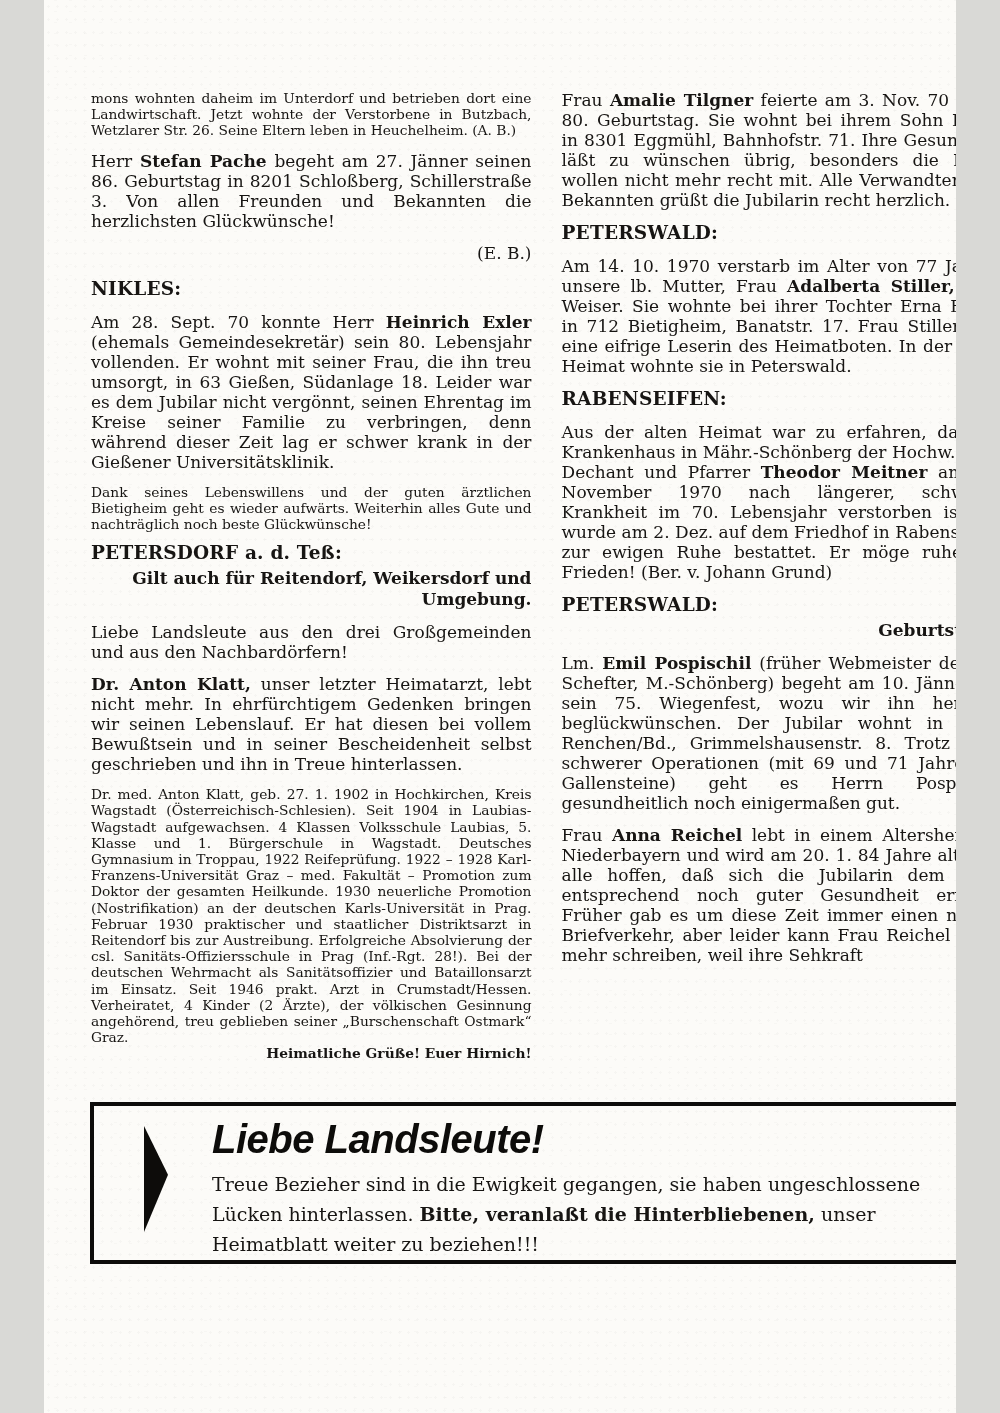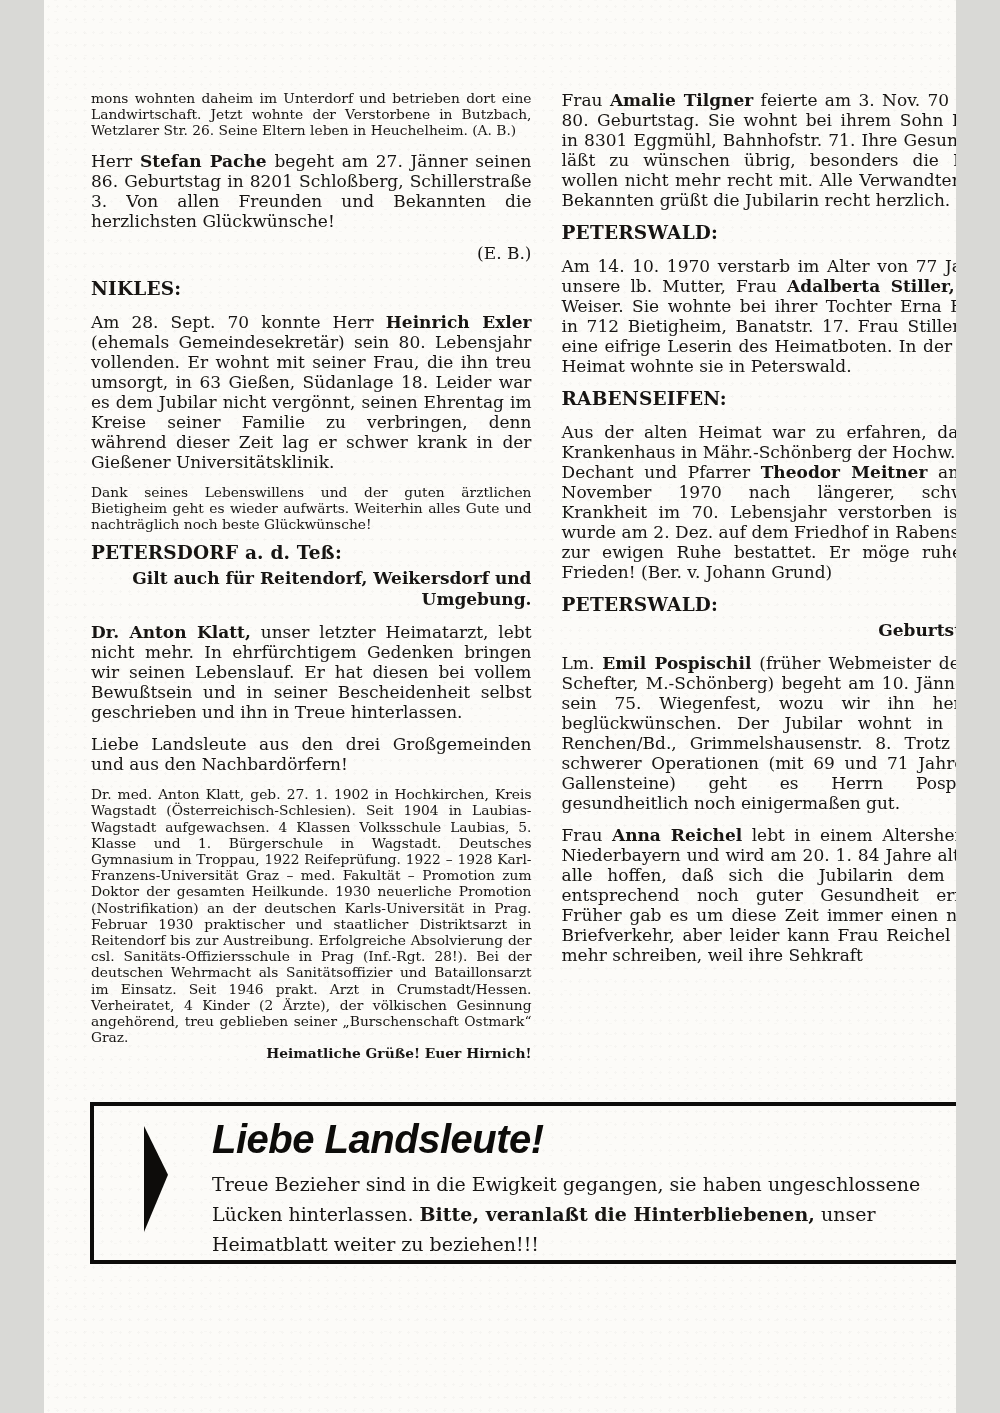--- a/index.html
+++ b/index.html
@@ -66,22 +66,22 @@
   <div class="columns">
     <div class="col" id="col-left">
         <p class="blk small"><span>mons wohnten daheim im Unterdorf und betrieben dort eine Landwirtschaft. Jetzt wohnte der Verstorbene in Butzbach, Wetzlarer Str. 26. Seine Eltern leben in Heuchelheim. (A. B.)</span></p>
         <p class="blk body"><span>Herr </span><span class="b">Stefan Pache</span><span> begeht am 27. Jänner seinen 86. Geburtstag in 8201 Schloßberg, Schillerstraße 3. Von allen Freunden und Bekannten die herzlichsten Glückwünsche!</span></p>
         <p class="blk sig"><span>(E. B.)</span></p>
         <h2 class="blk heading"><span class="b">NIKLES:</span></h2>
         <p class="blk body"><span>Am 28. Sept. 70 konnte Herr </span><span class="b">Heinrich Exler</span><span> (ehemals Gemeindesekretär) sein 80. Lebensjahr vollenden. Er wohnt mit seiner Frau, die ihn treu umsorgt, in 63 Gießen, Südanlage 18. Leider war es dem Jubilar nicht vergönnt, seinen Ehrentag im Kreise seiner Familie zu verbringen, denn während dieser Zeit lag er schwer krank in der Gießener Universitätsklinik.</span></p>
         <p class="blk small"><span>Dank seines Lebenswillens und der guten ärztlichen Bietigheim geht es wieder aufwärts. Weiterhin alles Gute und nachträglich noch beste Glückwünsche!</span></p>
         <h2 class="blk heading"><span class="b">PETERSDORF a. d. Teß:</span></h2>
         <p class="blk subheading"><span class="b">Gilt auch für Reitendorf, Weikersdorf und Umgebung.</span></p>
+        <p class="blk body"><span>Liebe Landsleute aus den drei Großgemeinden und aus den Nachbardörfern!</span></p>
         <p class="blk body"><span class="b">Dr. Anton Klatt,</span><span> unser letzter Heimatarzt, lebt nicht mehr. In ehrfürchtigem Gedenken bringen wir seinen Lebenslauf. Er hat diesen bei vollem Bewußtsein und in seiner Bescheidenheit selbst geschrieben und ihn in Treue hinterlassen.</span></p>
-        <p class="blk body"><span>Liebe Landsleute aus den drei Großgemeinden und aus den Nachbardörfern!</span></p>
         <p class="blk small"><span>Dr. med. Anton Klatt, geb. 27. 1. 1902 in Hochkirchen, Kreis Wagstadt (Österreichisch-Schlesien). Seit 1904 in Laubias-Wagstadt aufgewachsen. 4 Klassen Volksschule Laubias, 5. Klasse und 1. Bürgerschule in Wagstadt. Deutsches Gymnasium in Troppau, 1922 Reifeprüfung. 1922 – 1928 Karl-Franzens-Universität Graz – med. Fakultät – Promotion zum Doktor der gesamten Heilkunde. 1930 neuerliche Promotion (Nostrifikation) an der deutschen Karls-Universität in Prag. Februar 1930 praktischer und staatlicher Distriktsarzt in Reitendorf bis zur Austreibung. Erfolgreiche Absolvierung der csl. Sanitäts-Offiziersschule in Prag (Inf.-Rgt. 28!). Bei der deutschen Wehrmacht als Sanitätsoffizier und Bataillonsarzt im Einsatz. Seit 1946 prakt. Arzt in Crumstadt/Hessen. Verheiratet, 4 Kinder (2 Ärzte), der völkischen Gesinnung angehörend, treu geblieben seiner „Burschenschaft Ostmark“ Graz.</span></p>
         <p class="blk sig-small"><span class="b">Heimatliche Grüße! Euer Hirnich!</span></p>
       </div>
     <div class="col" id="col-right">
         <p class="blk body"><span>Frau </span><span class="b">Amalie Tilgner</span><span> feierte am 3. Nov. 70 ihren 80. Geburtstag. Sie wohnt bei ihrem Sohn Franz in 8301 Eggmühl, Bahnhofstr. 71. Ihre Gesundheit läßt zu wünschen übrig, besonders die Beine wollen nicht mehr recht mit. Alle Verwandten und Bekannten grüßt die Jubilarin recht herzlich.</span></p>
         <h2 class="blk heading"><span class="b">PETERSWALD:</span></h2>
         <p class="blk body"><span>Am 14. 10. 1970 verstarb im Alter von 77 Jahren unsere lb. Mutter, Frau </span><span class="b">Adalberta Stiller,</span><span> geb. Weiser. Sie wohnte bei ihrer Tochter Erna Bauer in 712 Bietigheim, Banatstr. 17. Frau Stiller war eine eifrige Leserin des Heimatboten. In der alten Heimat wohnte sie in Peterswald.</span></p>
         <h2 class="blk heading"><span class="b">RABENSEIFEN:</span></h2>
         <p class="blk body"><span>Aus der alten Heimat war zu erfahren, daß im Krankenhaus in Mähr.-Schönberg der Hochw. Herr Dechant und Pfarrer </span><span class="b">Theodor Meitner</span><span> am 26. November 1970 nach längerer, schwerer Krankheit im 70. Lebensjahr verstorben ist. Er wurde am 2. Dez. auf dem Friedhof in Rabenseifen zur ewigen Ruhe bestattet. Er möge ruhen in Frieden! (Ber. v. Johann Grund)</span></p>
         <h2 class="blk heading"><span class="b">PETERSWALD:</span></h2>

